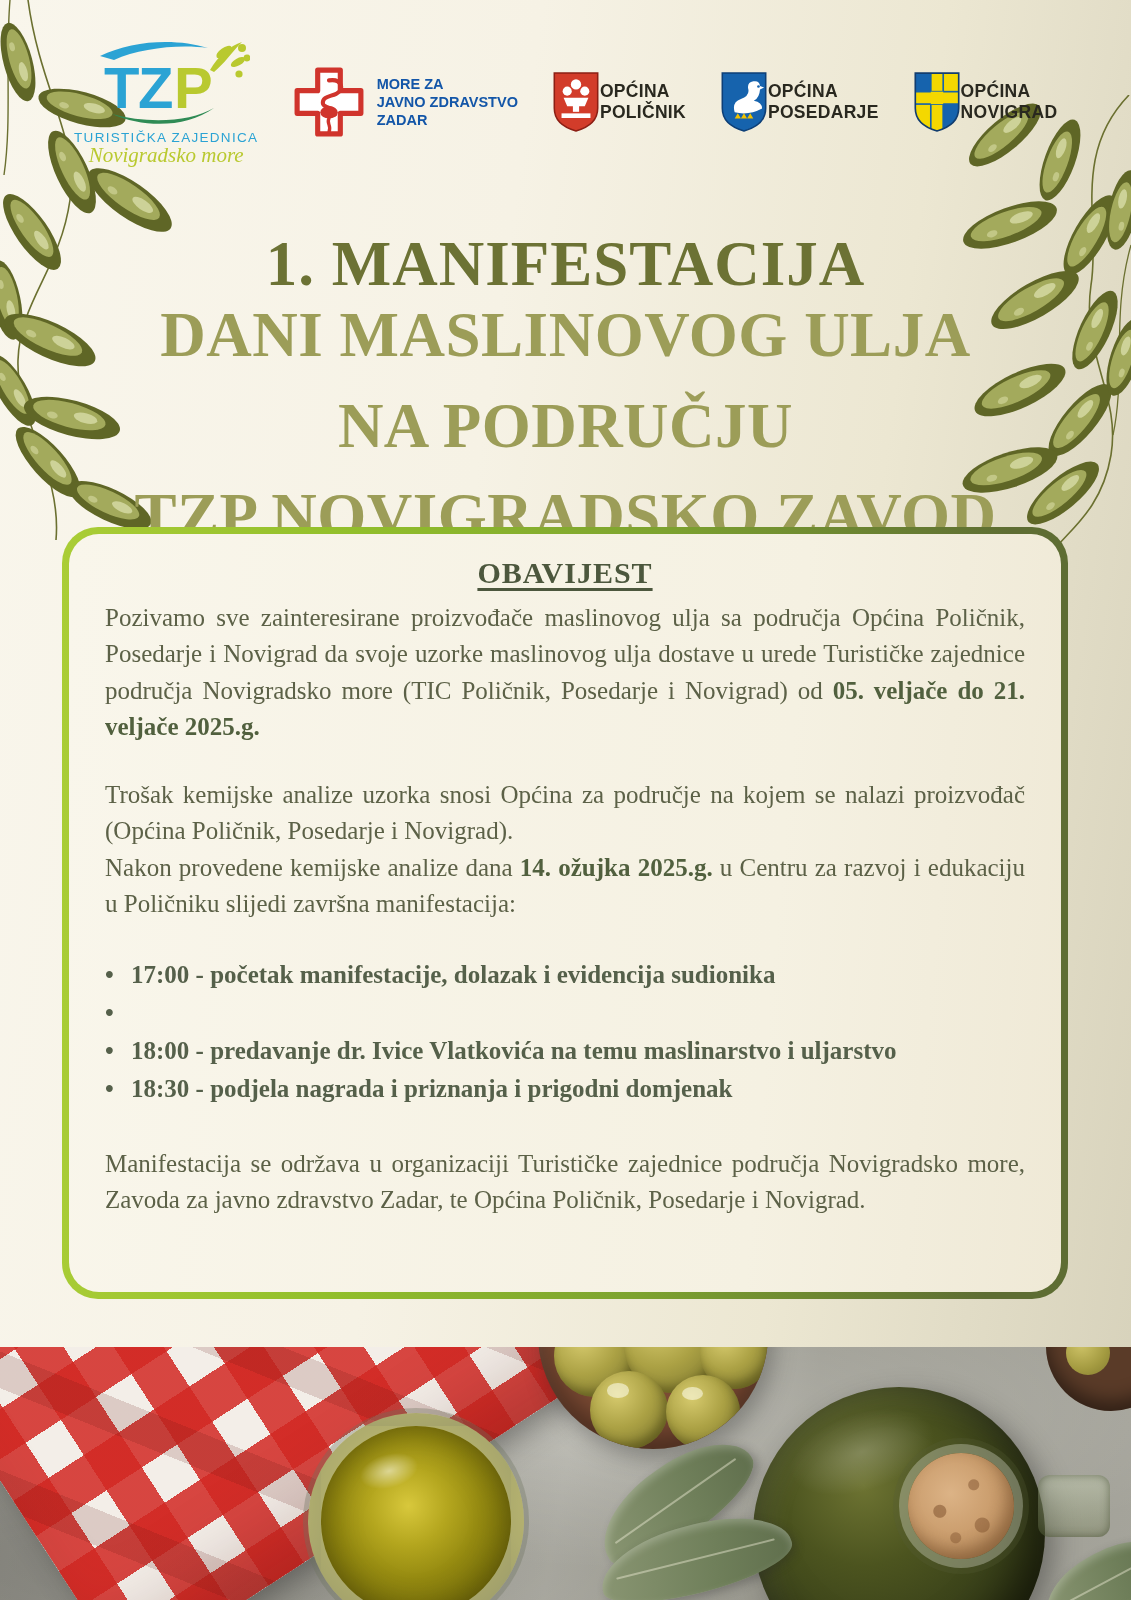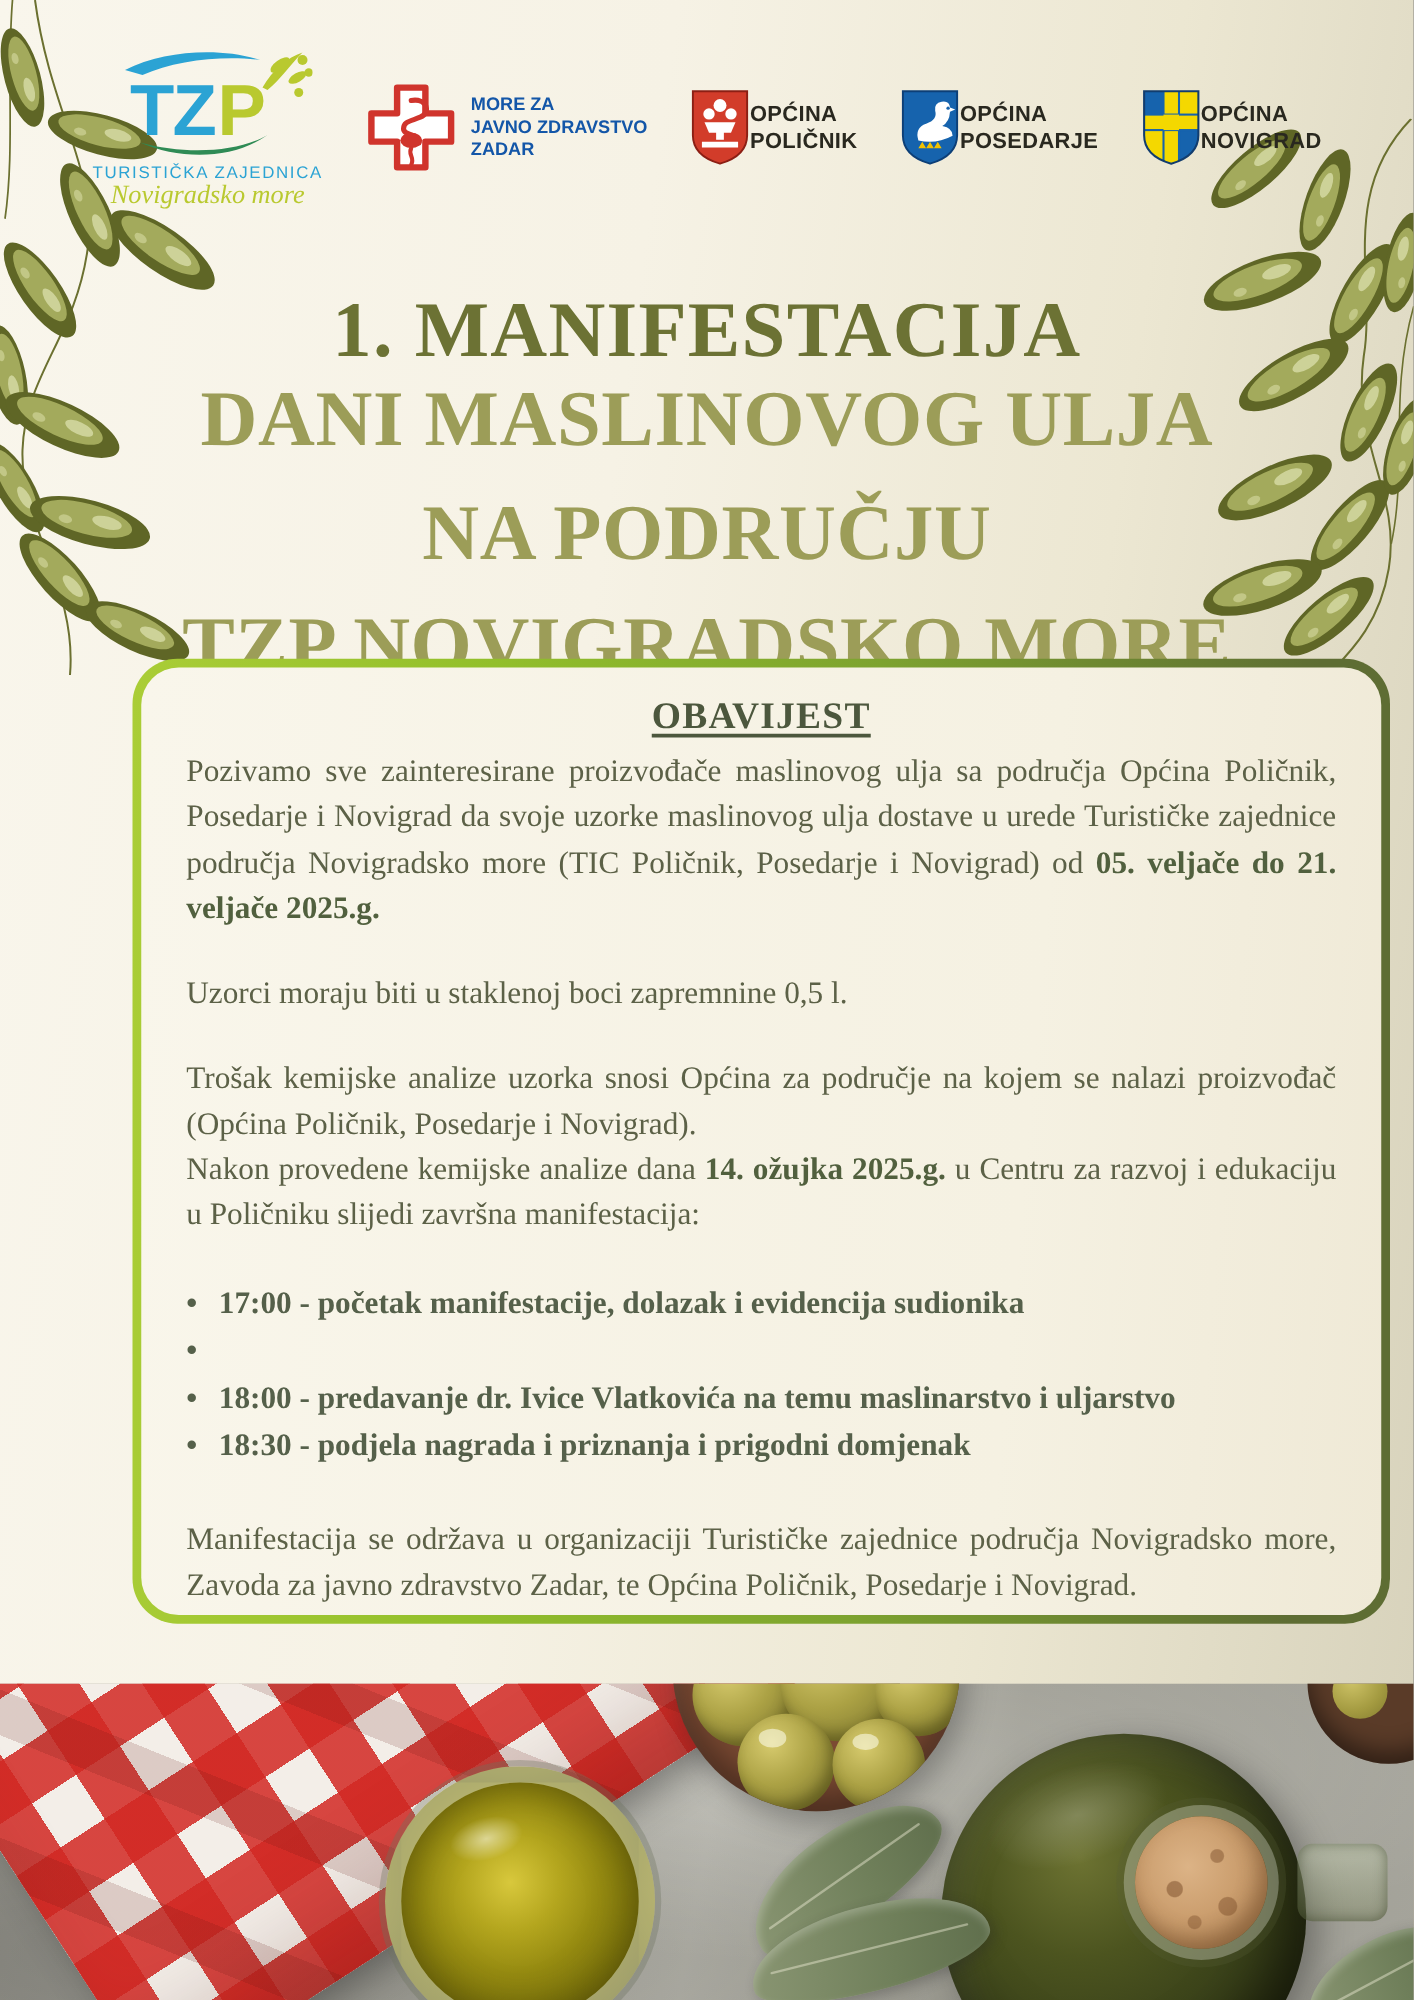--- a/index.html
+++ b/index.html
@@ -22,21 +22,21 @@
   .coat{display:flex;align-items:center;}
   .coat-text{color:#29281f;font-weight:bold;font-size:17.5px;line-height:1.2;letter-spacing:0.3px;}
   
   .title{position:absolute;top:186px;left:0;right:0;text-align:center;font-size:63px;
     font-weight:bold;color:#6c7234;letter-spacing:1px;}
   .subtitle{position:absolute;top:290px;left:0;right:0;text-align:center;font-size:63px;
     font-weight:bold;color:#9c9d58;line-height:1.44;letter-spacing:0.5px;}
   
   .notice-frame{position:absolute;top:527px;left:62px;width:1006px;height:772px;
     border-radius:36px;padding:7px;box-sizing:border-box;
-    background:linear-gradient(92deg,#aacd36 0%,#92bf2b 28%,#7da32f 58%,#5e6d33 92%);margin-left:44px;}
+    background:linear-gradient(92deg,#aacd36 0%,#92bf2b 28%,#7da32f 58%,#5e6d33 92%);}
   .notice{width:100%;height:100%;box-sizing:border-box;border-radius:30px;overflow:hidden;
     background:linear-gradient(95deg,#f9f6eb 0%,#f5f1e2 70%,#efe9d6 100%);
     padding:22px 36px 16px 36px;color:#5c6147;}
   .notice h2{margin:0 0 10px 0;text-align:center;font-size:30px;color:#4c573d;
     letter-spacing:1px;text-decoration:underline;text-underline-offset:5px;}
   .notice p{margin:0;font-size:25px;line-height:1.45;}
   .just{text-align:justify;}
   .gap{margin-top:32px !important;}
   .boldtxt{font-weight:bold;color:#51603e;}
   .schedule{list-style:none;margin:34px 0 0 0;padding:0;}
@@ -241,30 +241,29 @@
         <div>OPĆINA</div>
         <div>NOVIGRAD</div>
       </div>
     </div>
   </header>
 
   <h1 class="title">1. MANIFESTACIJA</h1>
   <div class="subtitle">
     <div>DANI MASLINOVOG ULJA</div>
     <div>NA PODRUČJU</div>
-    <div>TZP NOVIGRADSKO MORE</div>
+    <div>TZP NOVIGRADSKO ZAVOD</div>
   </div>
 
   <div class="notice-frame">
     <div class="notice">
       <h2>OBAVIJEST</h2>
 
       <p class="just"><span>Pozivamo sve zainteresirane proizvođače maslinovog ulja sa područja Općina Poličnik, Posedarje i Novigrad da svoje uzorke maslinovog ulja dostave u urede Turističke zajednice područja Novigradsko more (TIC Poličnik, Posedarje i Novigrad) od </span><span class="boldtxt">05. veljače do 21. veljače 2025.g.</span></p>
 
-      <p class="gap">Uzorci moraju biti u staklenoj boci zapremnine 0,5 l.</p>
 
       <p class="gap just">Trošak kemijske analize uzorka snosi Općina za područje na kojem se nalazi proizvođač (Općina Poličnik, Posedarje i Novigrad).</p>
 
       <p class="just"><span>Nakon provedene kemijske analize dana </span><span class="boldtxt">14. ožujka 2025.g.</span><span> u Centru za razvoj i edukaciju u Poličniku slijedi završna manifestacija:</span></p>
 
       <ul class="schedule">
         <li>
             <span class="bullet">•</span>
             <span>17:00 - početak manifestacije, dolazak i evidencija sudionika</span>
           </li>

